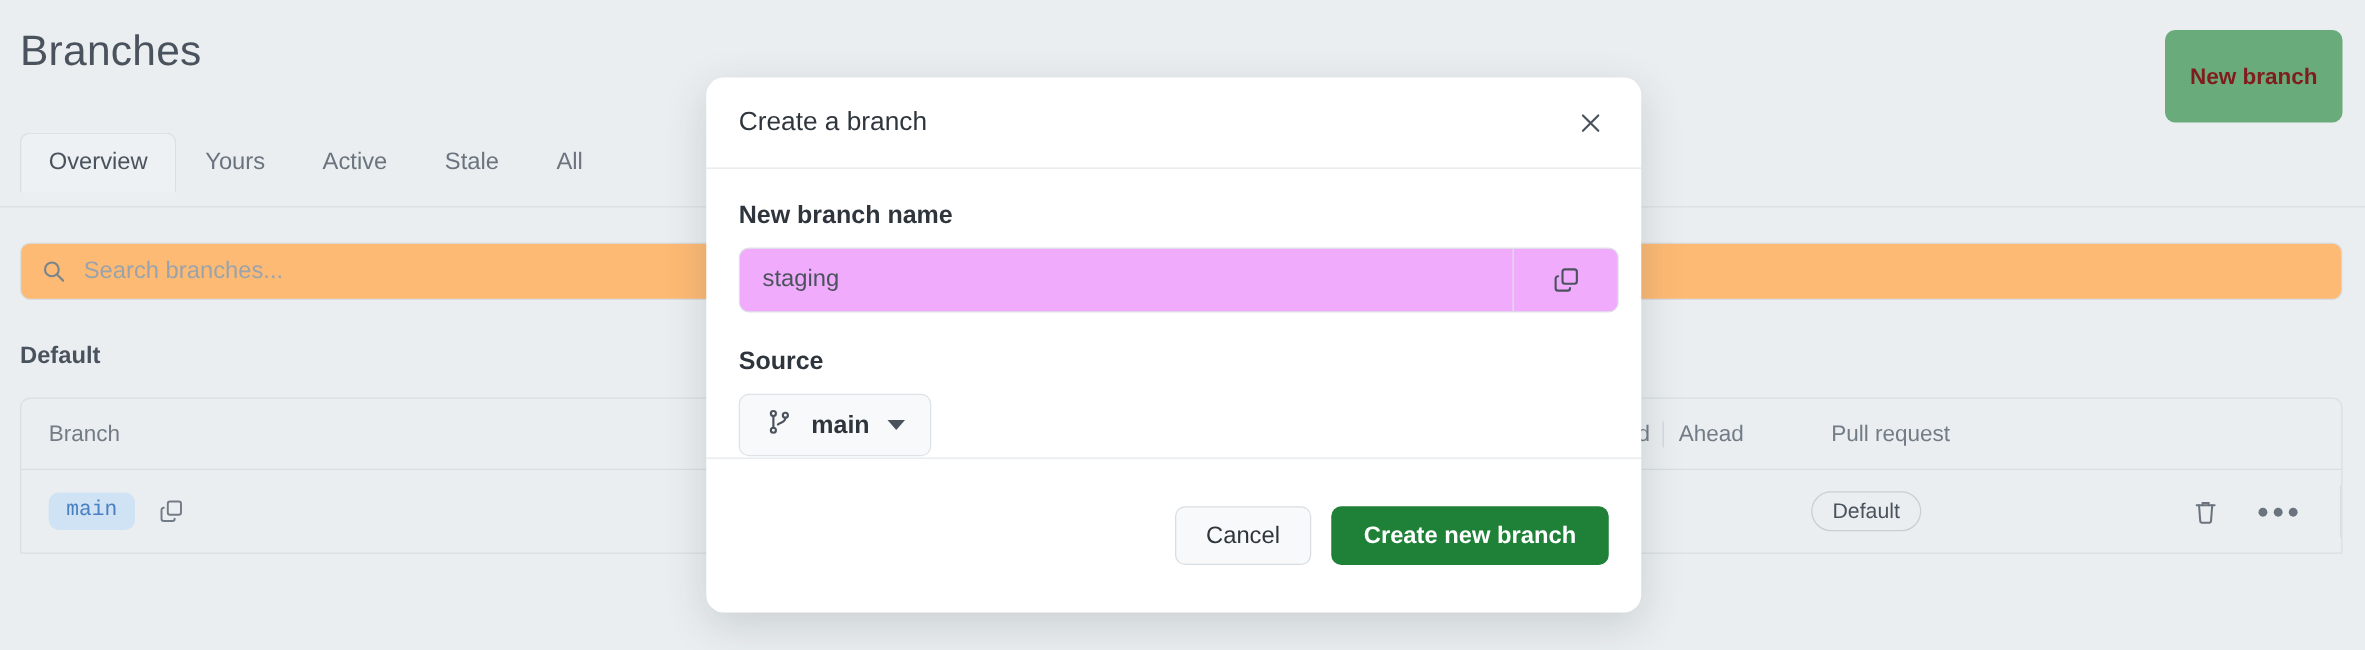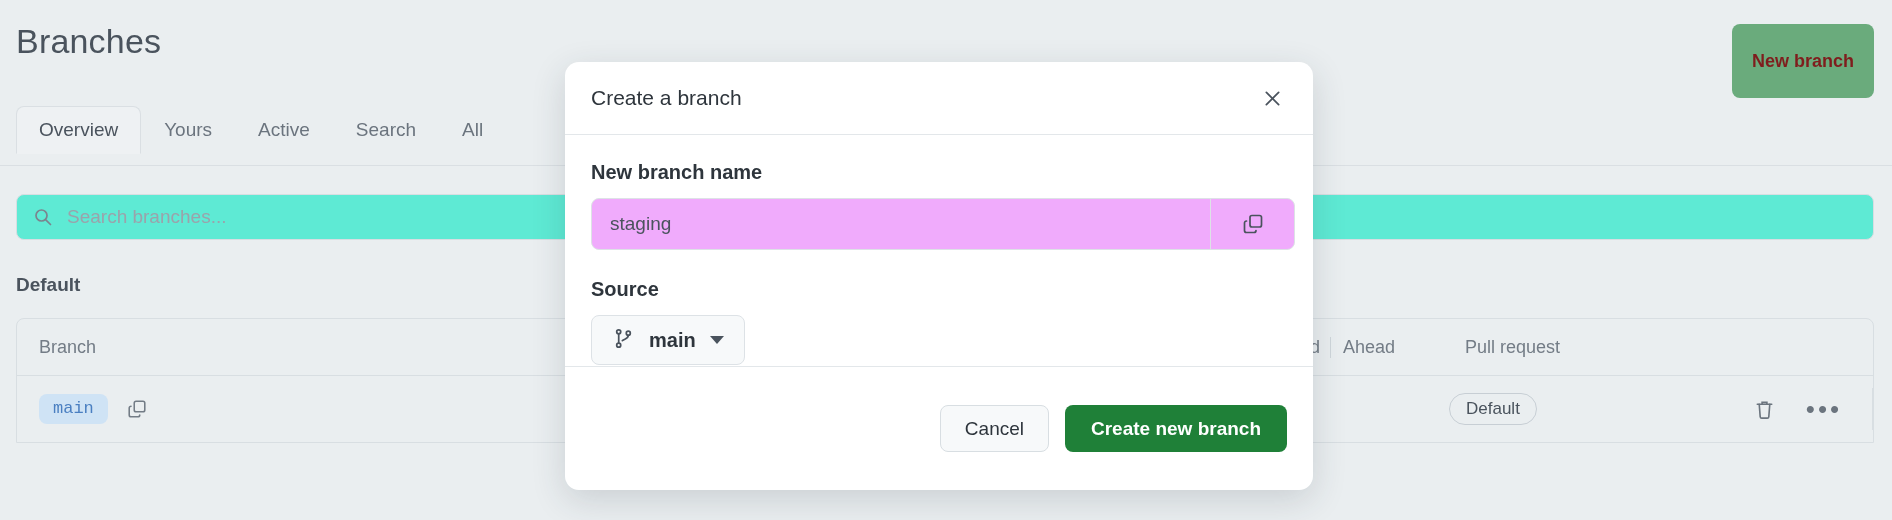--- a/index.html
+++ b/index.html
@@ -85,21 +85,21 @@
     background: #dadfe3;
   }
 
   
   .search-bar {
     position: absolute;
     left: 16px;
     top: 194px;
     right: 18px;
     height: 46px;
-    background: #5eead4;
+    background: #fdba74;
     border: 1px solid #d8dee2;
     border-radius: 8px;
     display: flex;
     align-items: center;
     padding: 0 16px;
     box-sizing: border-box;
   }
   .search-icon {
     width: 20px; height: 20px;
     margin-right: 12px;
@@ -383,21 +383,21 @@
   <div class="tab active">
       <span>Overview</span>
     </div>
   <div class="tab">
       <span>Yours</span>
     </div>
   <div class="tab">
       <span>Active</span>
     </div>
   <div class="tab">
-      <span>Search</span>
+      <span>Stale</span>
     </div>
   <div class="tab">
       <span>All</span>
     </div>
 </div>
 <div class="tabs-underline"></div>
 
 <div class="search-bar">
   <span class="search-icon">
     <svg viewBox="0 0 20 20" width="20" height="20" fill="none" stroke="currentColor" stroke-width="1.7">

